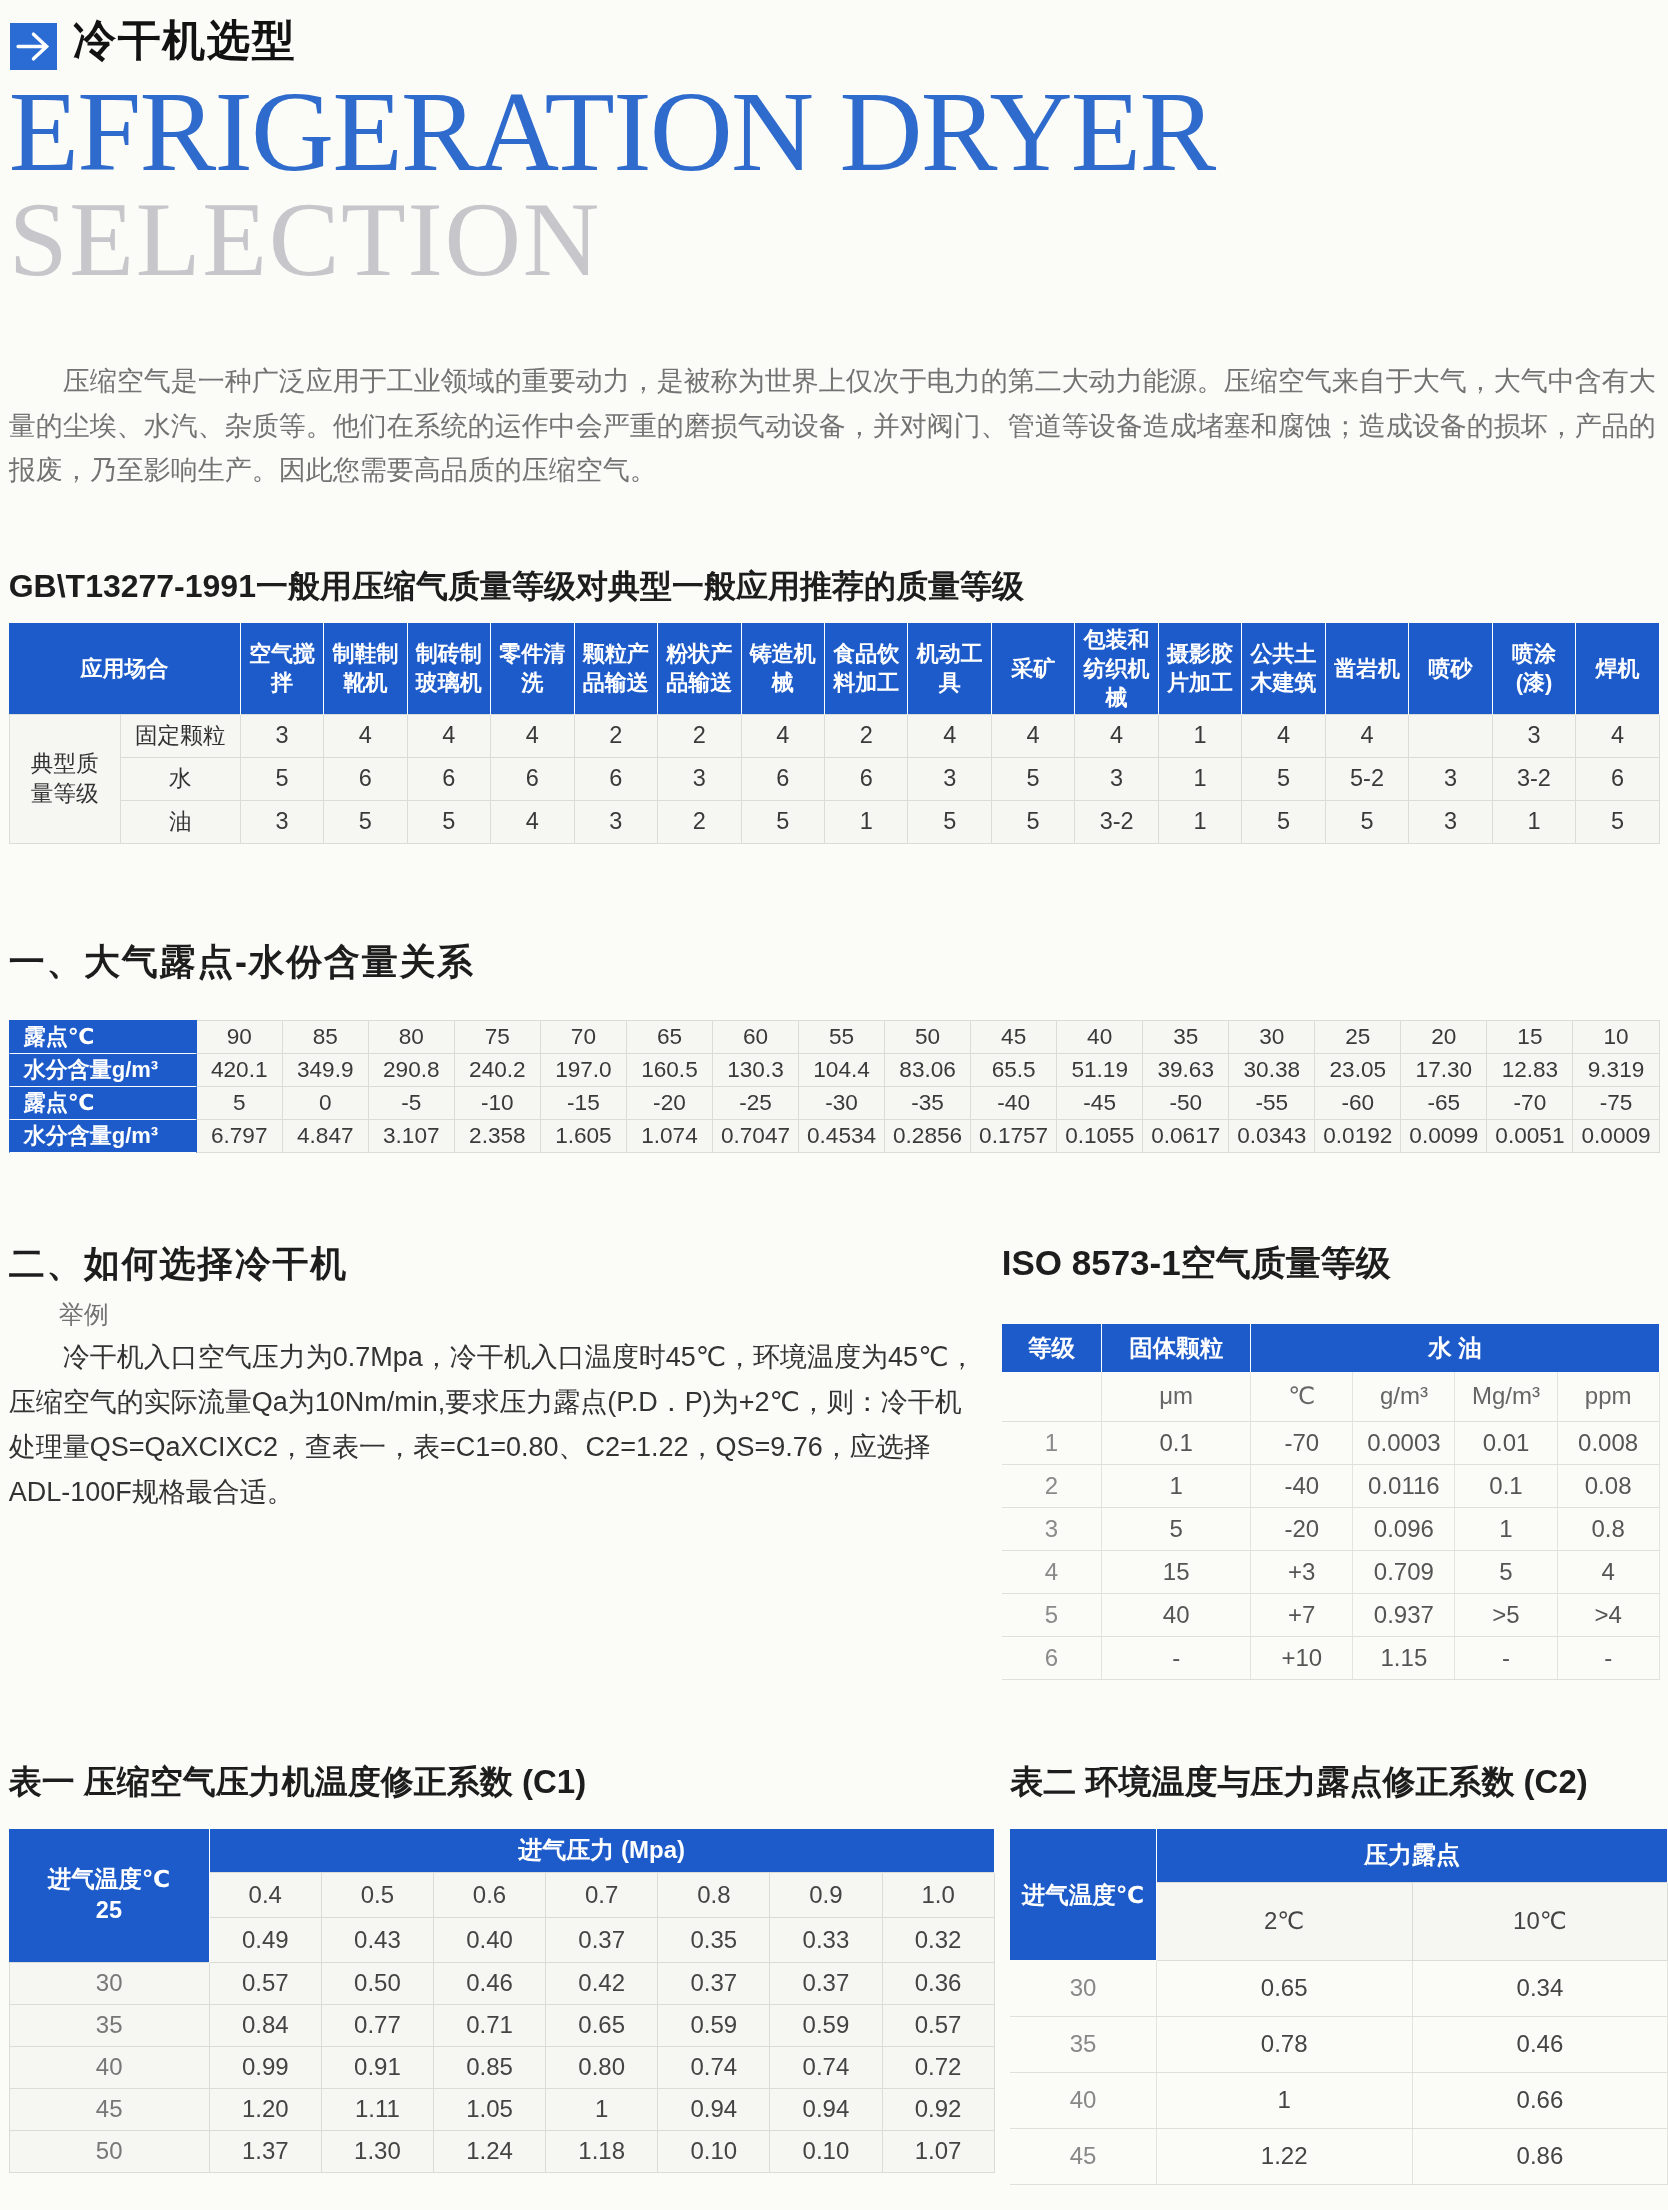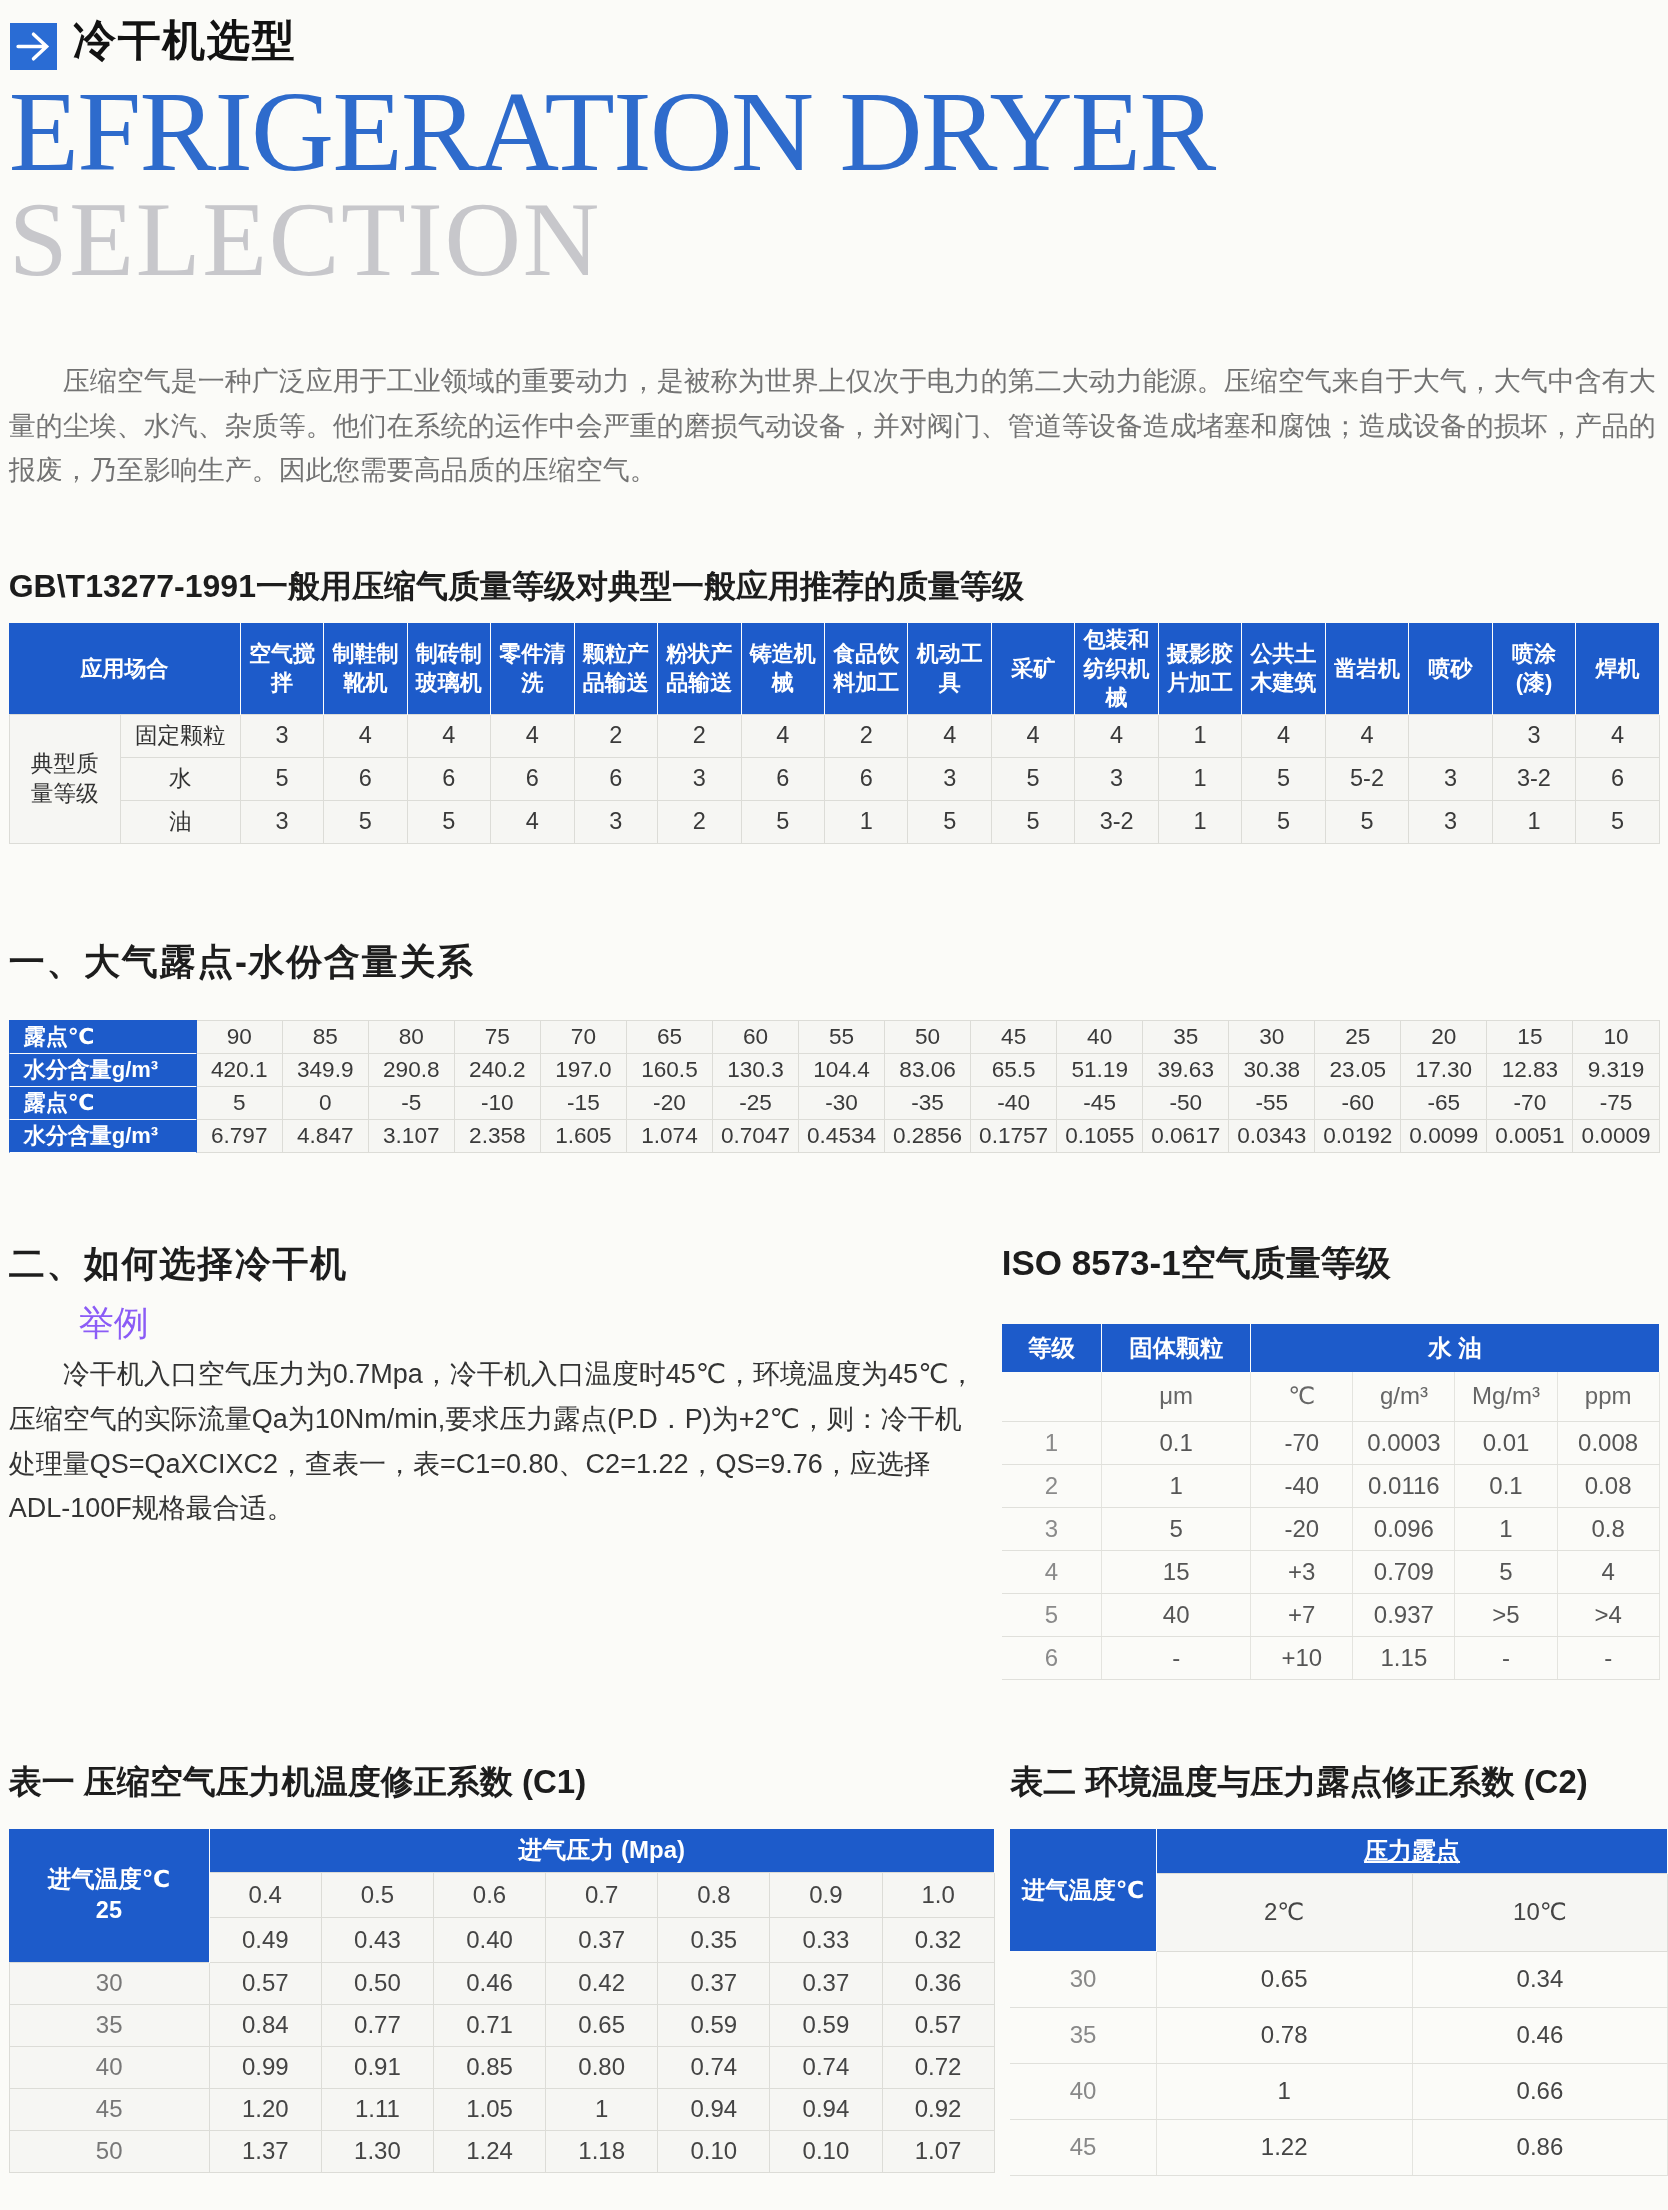--- a/index.html
+++ b/index.html
@@ -38,21 +38,21 @@
   .dew { width:1651px; margin-top:33px; border-top:1.7px solid #bdbdb8; border-bottom:1.7px solid #c9c9c4; }
   .dew td { background:#f6f6f3; border:0.9px solid #dcdcd7; font-size:22.6px; color:#3a3a3a; height:33px; }
   .dew td.bluelab { background:#1d5bca; color:#fff; font-weight:700; text-align:left; padding-left:14px; font-size:22px; border-color:#1d5bca; border-bottom:0.9px solid rgba(255,255,255,.4); }
 
   
   .cols2 { display:flex; margin-top:87px; }
   .col-left { width:973px; flex:0 0 auto; }
   .col-right { margin-left:20px; width:658px; flex:0 0 auto; }
   .s2para { margin-top:15.6px; font-size:27px; line-height:1.66; color:#333; text-indent:2em; }
   .s2para.noindent-follow { margin-top:0; }
-  .example { margin-top:5.2px; font-size:35px; color:#8b5cf6; text-indent:2em; line-height:1.66; }
+  .example { margin-top:5.2px; font-size:25px; color:#737373; text-indent:2em; line-height:1.66; }
   .iso-title { font-size:35px; font-weight:700; color:#1d1d1d; }
 
   .iso { width:658px; margin-top:37px; border-bottom:1.7px solid #c9c9c4; }
   .iso th { background:#1d5bca; color:#fff; font-size:23.5px; font-weight:700; height:48px; border-right:0.9px solid rgba(255,255,255,.45); }
   .iso td { background:#fbfbf8; border-bottom:0.9px solid #e0e0db; border-right:0.9px solid #e4e4df; font-size:24px; color:#555; height:43px; }
   .iso tr.units td { height:50px; color:#666; }
   .iso td.gray { color:#8a8a8a; }
 
   
   .bottomcols { display:flex; margin-top:80px; }
@@ -63,21 +63,21 @@
   .c1 { width:986px; margin-top:24px; }
   .c1 th { background:#1d5bca; color:#fff; font-weight:700; border-right:0.9px solid rgba(255,255,255,.45); }
   .c1 th.span { font-size:24px; height:43px; }
   .c1 th.corner { font-size:23.5px; line-height:1.35; }
   .c1 td { background:#f6f6f3; border:0.9px solid #dcdcd7; font-size:24px; color:#444; height:45px; }
   .c1 tr.datarow td { height:42px; }
   .c1 td.rowlab { color:#777; }
 
   .c2 { width:658px; margin-top:24px; }
   .c2 th { background:#1d5bca; color:#fff; font-weight:700; border-right:0.9px solid rgba(255,255,255,.45); }
-  .c2 th.span { font-size:24px; height:44px;text-decoration:underline; }
+  .c2 th.span { font-size:24px; height:53px; }
   .c2 th.corner { font-size:23.5px; }
   .c2 td { background:#fbfbf8; border-bottom:0.9px solid #e0e0db; border-right:0.9px solid #e4e4df; font-size:24px; color:#444; }
   .c2 tr.dewhd td { height:78px; background:#f6f6f3; border:0.9px solid #dcdcd7; }
   .c2 tr.datarow td { height:56px; }
   .c2 td.rowlab { color:#888; }
 </style>
 </head>
 <body>
 
 <div class="page">

